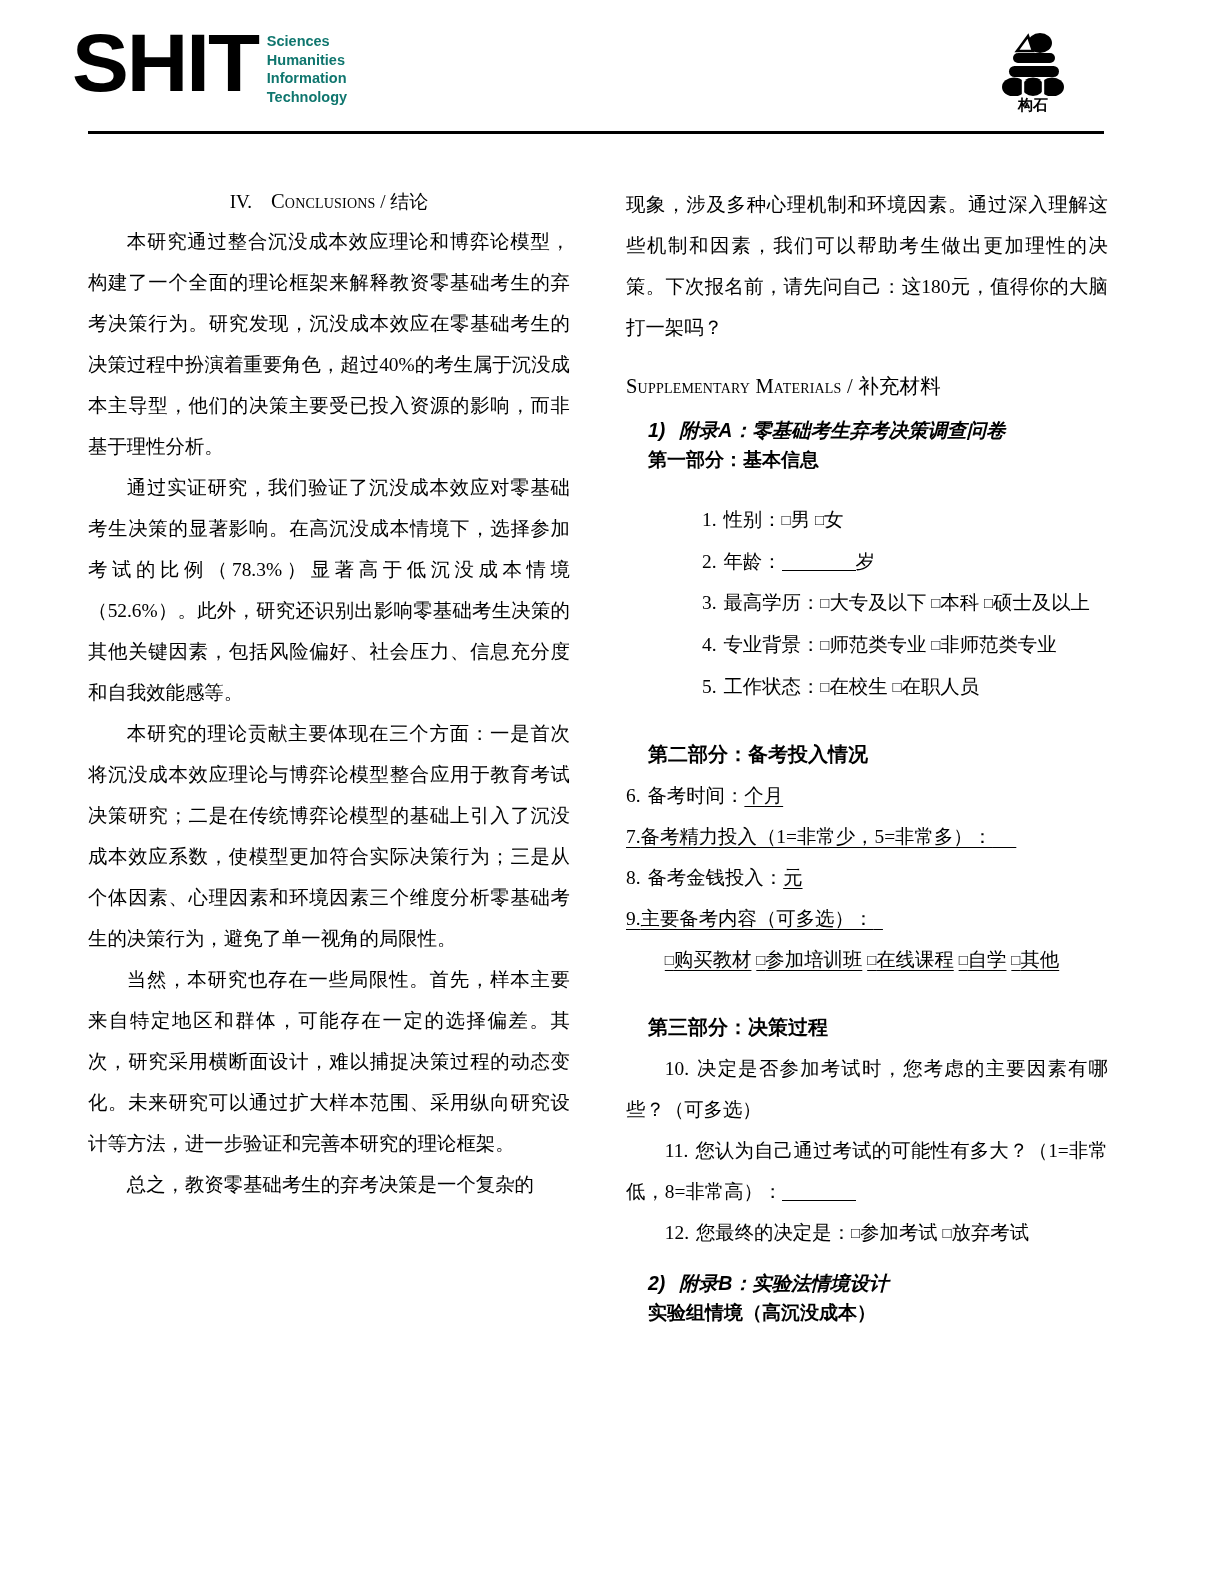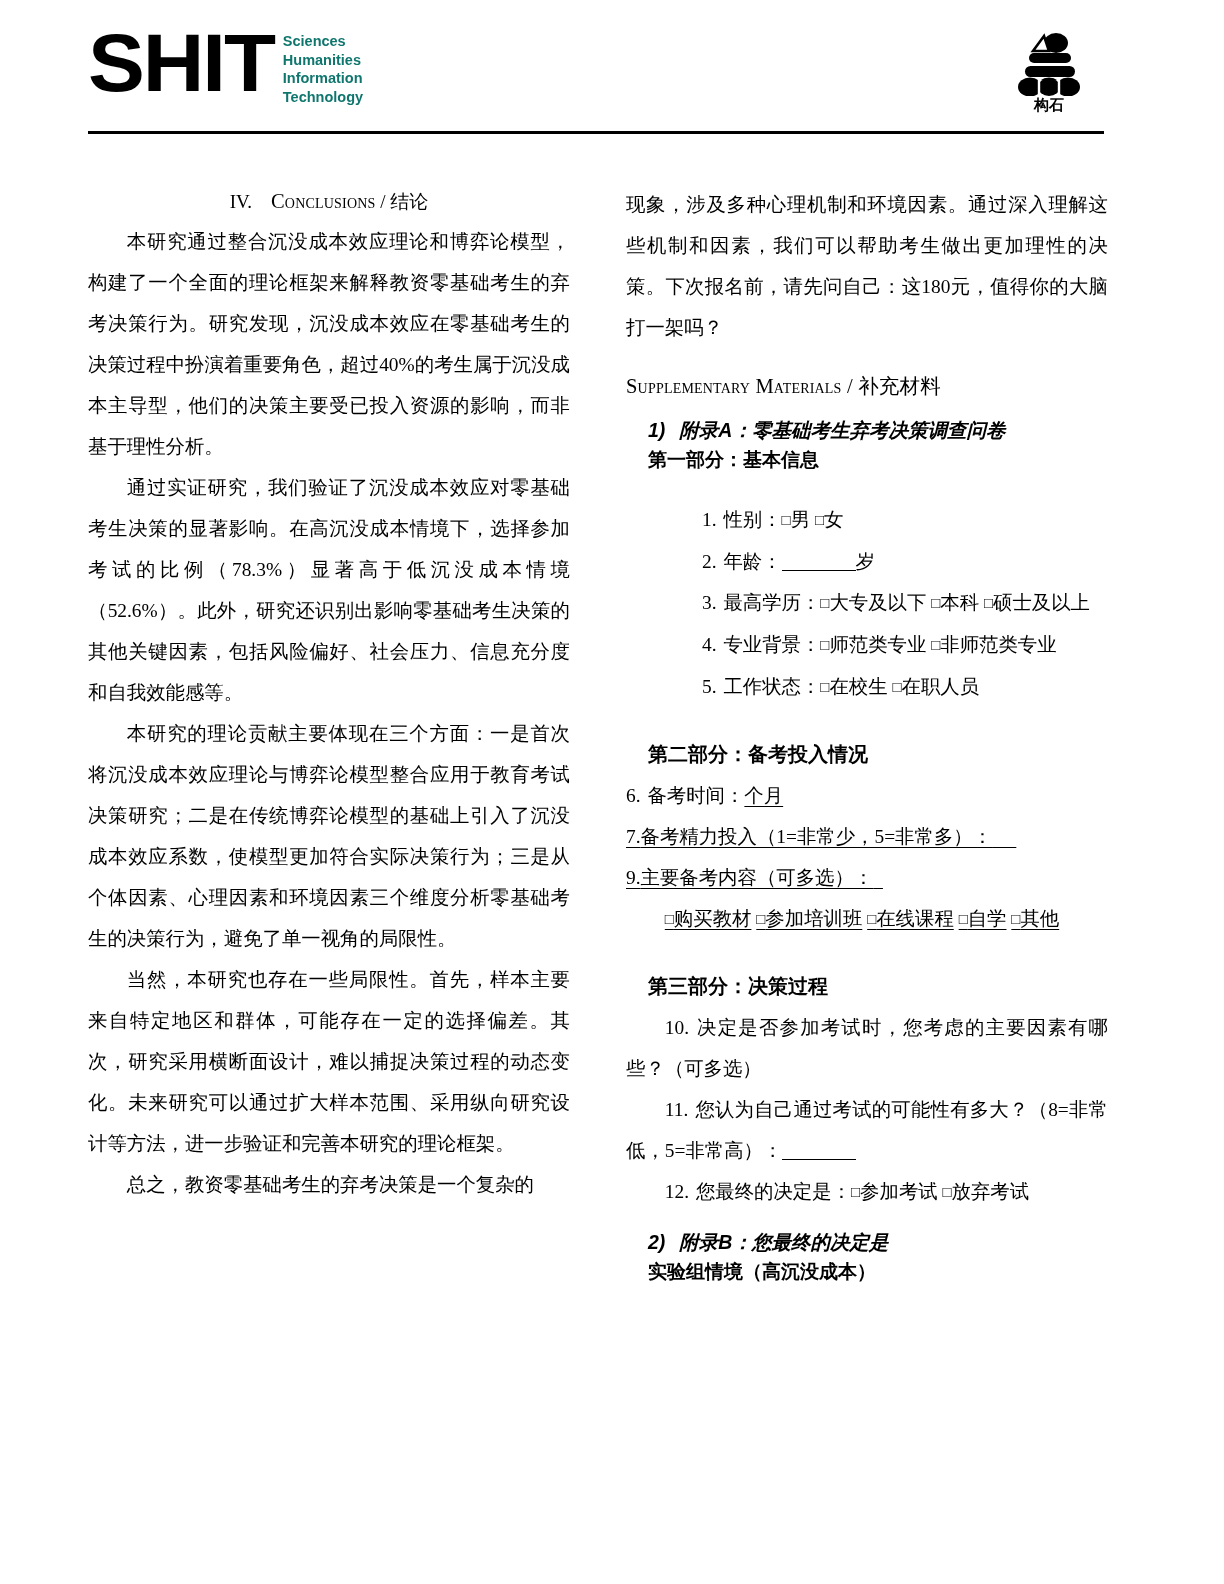--- a/index.html
+++ b/index.html
@@ -18,21 +18,21 @@
     position: relative;
     width: 1224px;
     height: 1584px;
     box-sizing: border-box;
     overflow: hidden;
   }
 
   
   .masthead {
     position: absolute;
-    left: 88px;
+    left: 72px;
     top: 24px;
     width: 1016px;
     height: 96px;
   }
   .brand {
     position: absolute;
     left: 0;
     top: 0;
     display: flex;
     align-items: flex-start;
@@ -283,20 +283,24 @@
       <div class="q-list">
         <p class="q indent-flat">
           <span class="num">6.</span>
           <span>备考时间：</span><span class="u">个月</span>
         </p>
 
         <p class="q indent-flat">
           <span class="u">7.</span><span class="u">备考精力投入（1=非常少，5=非常多）：</span><span class="u">&nbsp;&nbsp;&nbsp;&nbsp;&nbsp;</span>
         </p>
 
+        <p class="q indent-flat">
+          <span class="num">8.</span>
+          <span>备考金钱投入：</span><span class="u">元</span>
+        </p>
 
         <p class="q indent-flat">
           <span class="u">9.</span><span class="u">主要备考内容（可多选）：</span><span class="u">&nbsp;&nbsp;</span>
         </p>
 
         <p class="q indent-hang">
           <span class="u"><span class="cb">□</span><span>购买教材</span></span>
           <span class="u"><span class="cb">□</span><span>参加培训班</span></span>
           <span class="u"><span class="cb">□</span><span>在线课程</span></span>
           <span class="u"><span class="cb">□</span><span>自学</span></span>
@@ -308,30 +312,30 @@
 
       <div class="q-list">
         <p class="q indent-hang">
           <span class="num">10.</span>
           <span>决定是否参加考试时，您考虑的主要因素有哪些？（可多选）</span>
         </p>
 
 
         <p class="q indent-hang">
           <span class="num">11.</span>
-          <span>您认为自己通过考试的可能性有多大？（8=非常低，5=非常高）：</span><span class="blank-md"></span>
+          <span>您认为自己通过考试的可能性有多大？（1=非常低，8=非常高）：</span><span class="blank-md"></span>
         </p>
 
         <p class="q indent-hang">
           <span class="num">12.</span>
           <span>您最终的决定是：</span><span class="cb">□</span><span>参加考试</span>
           <span class="cb">□</span><span>放弃考试</span>
         </p>
       </div>
 
       <div class="appendix-head" style="margin-top:14px;">
-        <span class="marker">2)</span><span>附录B：您最终的决定是</span>
+        <span class="marker">2)</span><span>附录B：实验法情境设计</span>
       </div>
       <div class="appendix-sub">实验组情境（高沉没成本）</div>
 
     </div>
   </div>
 </div>
 
 </body></html>

